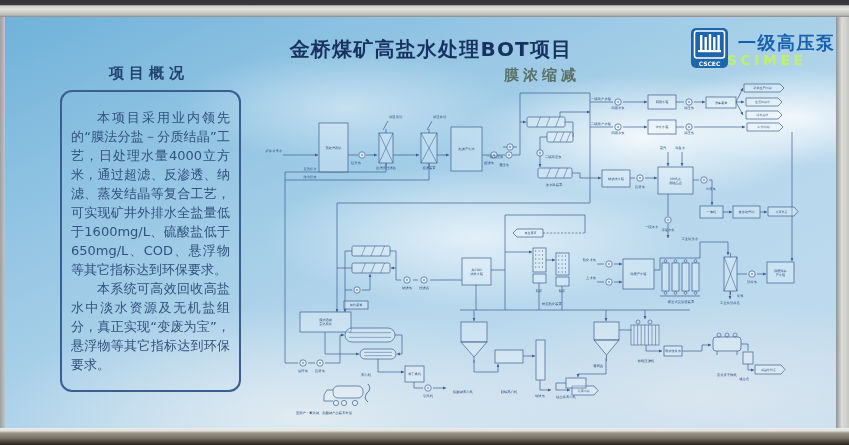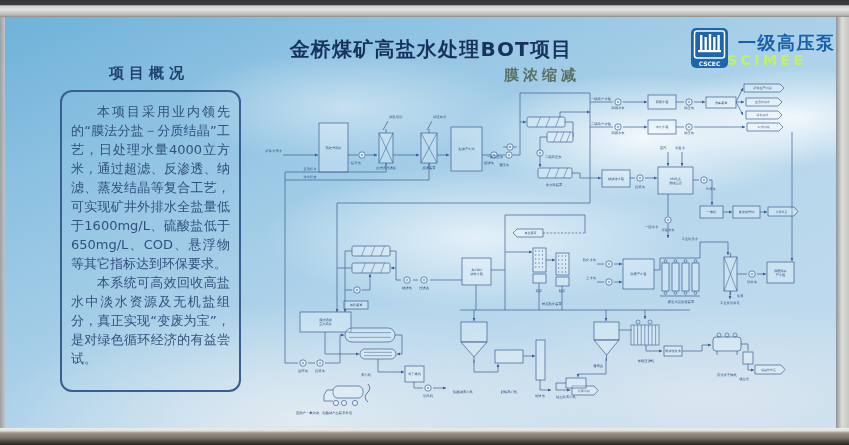--- a/index.html
+++ b/index.html
@@ -13,21 +13,21 @@
 radial-gradient(ellipse 260px 90px at 640px 120px, rgba(255,255,255,.85), rgba(255,255,255,0) 70%),
 radial-gradient(ellipse 200px 70px at 790px 100px, rgba(255,255,255,.8), rgba(255,255,255,0) 70%),
 radial-gradient(ellipse 300px 100px at 470px 220px, rgba(255,255,255,.65), rgba(255,255,255,0) 70%),
 radial-gradient(ellipse 240px 80px at 340px 90px, rgba(255,255,255,.45), rgba(255,255,255,0) 70%),
 radial-gradient(ellipse 420px 150px at 300px 400px, rgba(232,238,242,.85), rgba(232,238,242,0) 75%),
 radial-gradient(ellipse 420px 130px at 700px 380px, rgba(225,233,239,.8), rgba(225,233,239,0) 75%),
 linear-gradient(155deg,#6fb2d9 0%,#8ac0e1 20%,#a3cde7 42%,#b7d7ec 62%,#c2dbee 100%)}
 .title{position:absolute;left:431px;top:36px;transform:translateX(-50%);white-space:nowrap;font-size:20px;font-weight:bold;color:#17325f;letter-spacing:1.2px}
 .hdr-left{position:absolute;left:149px;top:64px;transform:translateX(-50%);white-space:nowrap;font-size:15px;font-weight:bold;color:#21436f;letter-spacing:5px}
 .hdr-right{position:absolute;left:542px;top:66px;transform:translateX(-50%);white-space:nowrap;font-size:15px;font-weight:bold;color:#5a7065;letter-spacing:4px}
-.panel{position:absolute;left:60px;top:90px;width:181px;height:302px;border:2px solid #3a5e90;border-radius:12px;box-sizing:border-box;padding:10px 9px 0 9px}
+.panel{position:absolute;left:60px;top:90px;width:181px;height:302px;border:2px solid #3a5e90;border-radius:12px;box-sizing:border-box;padding:16px 9px 0 9px}
 .panel p{margin:0;text-indent:2em;font-size:13px;line-height:19px;color:#31517e;text-align:justify}
 .logo{position:absolute;left:690px;top:27px}
 .logo-cn{position:absolute;left:738px;top:31px;font-size:18px;font-weight:bold;color:#1760ae;letter-spacing:1.5px;white-space:nowrap}
 .logo-en{position:absolute;left:727px;top:52px;font-size:14px;font-weight:bold;color:#bef264;letter-spacing:3.5px;white-space:nowrap}
 #diagram{position:absolute;left:0;top:0;width:849px;height:445px}
 </style>
 </head>
 <body>
 
 <div id="stage">
@@ -35,21 +35,21 @@
   <div class="frame-left"></div>
   <div id="board">
   </div>
   <div class="frame-right"></div>
   <div class="frame-bottom"></div>
   <div class="title">金桥煤矿高盐水处理BOT项目</div>
   <div class="hdr-left">项目概况</div>
   <div class="hdr-right">膜浓缩减</div>
   <div class="panel">
     <p>本项目采用业内领先的“膜法分盐－分质结晶”工艺，日处理水量4000立方米，通过超滤、反渗透、纳滤、蒸发结晶等复合工艺，可实现矿井外排水全盐量低于1600mg/L、硫酸盐低于650mg/L、COD、悬浮物等其它指标达到环保要求。</p>
-    <p>本系统可高效回收高盐水中淡水资源及无机盐组分，真正实现“变废为宝”，是对绿色循环经济的有益尝试。</p>
+    <p>本系统可高效回收高盐水中淡水资源及无机盐组分，真正实现“变废为宝”，悬浮物等其它指标达到环保要求。</p>
   </div>
   <svg class="logo" width="40" height="44" viewBox="0 0 40 44">
     <rect x="1" y="1" width="37" height="40" rx="5" fill="#1d66ad"></rect>
     <rect x="4.5" y="4" width="30" height="27" rx="2.5" fill="none" stroke="#fff" stroke-width="1.5"></rect>
     <rect x="10" y="8" width="2.4" height="15" fill="#fff"></rect>
     <rect x="14.5" y="10" width="2.4" height="13" fill="#fff"></rect>
     <rect x="18.8" y="7" width="2.4" height="16" fill="#fff"></rect>
     <rect x="23.1" y="10" width="2.4" height="13" fill="#fff"></rect>
     <rect x="27.4" y="8" width="2.4" height="15" fill="#fff"></rect>
     <rect x="8" y="23" width="23" height="2.2" fill="#fff"></rect>

